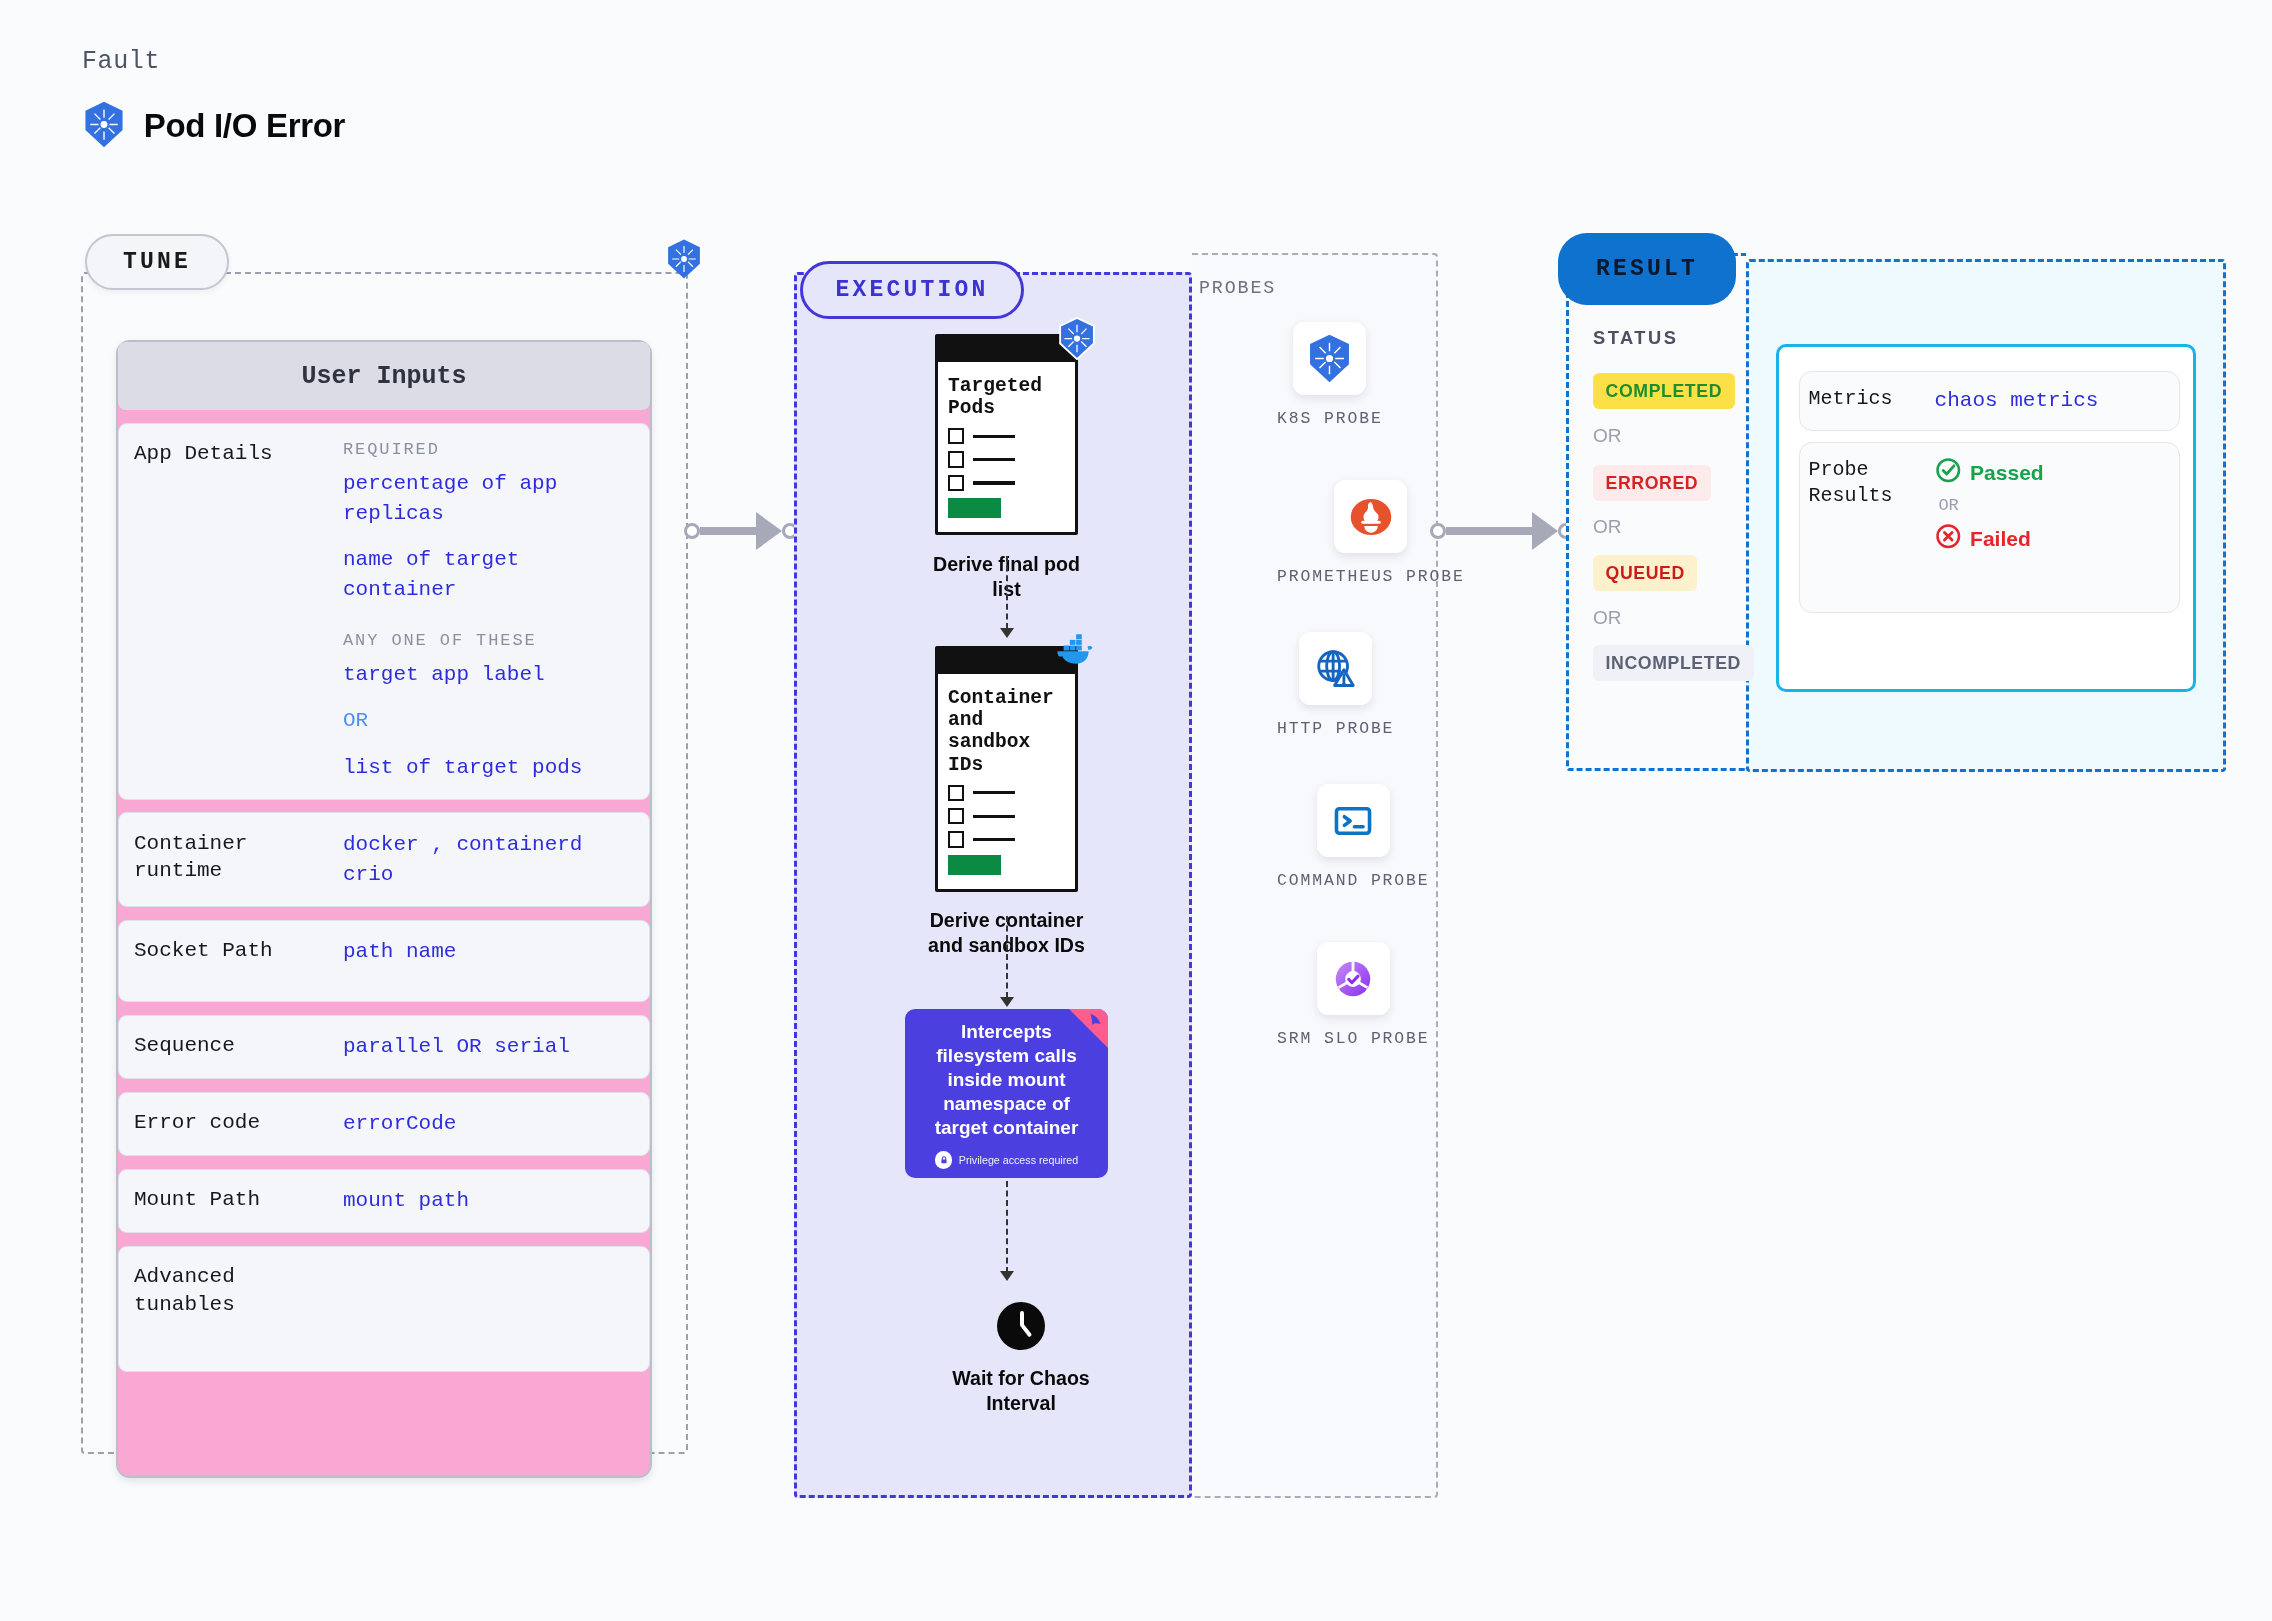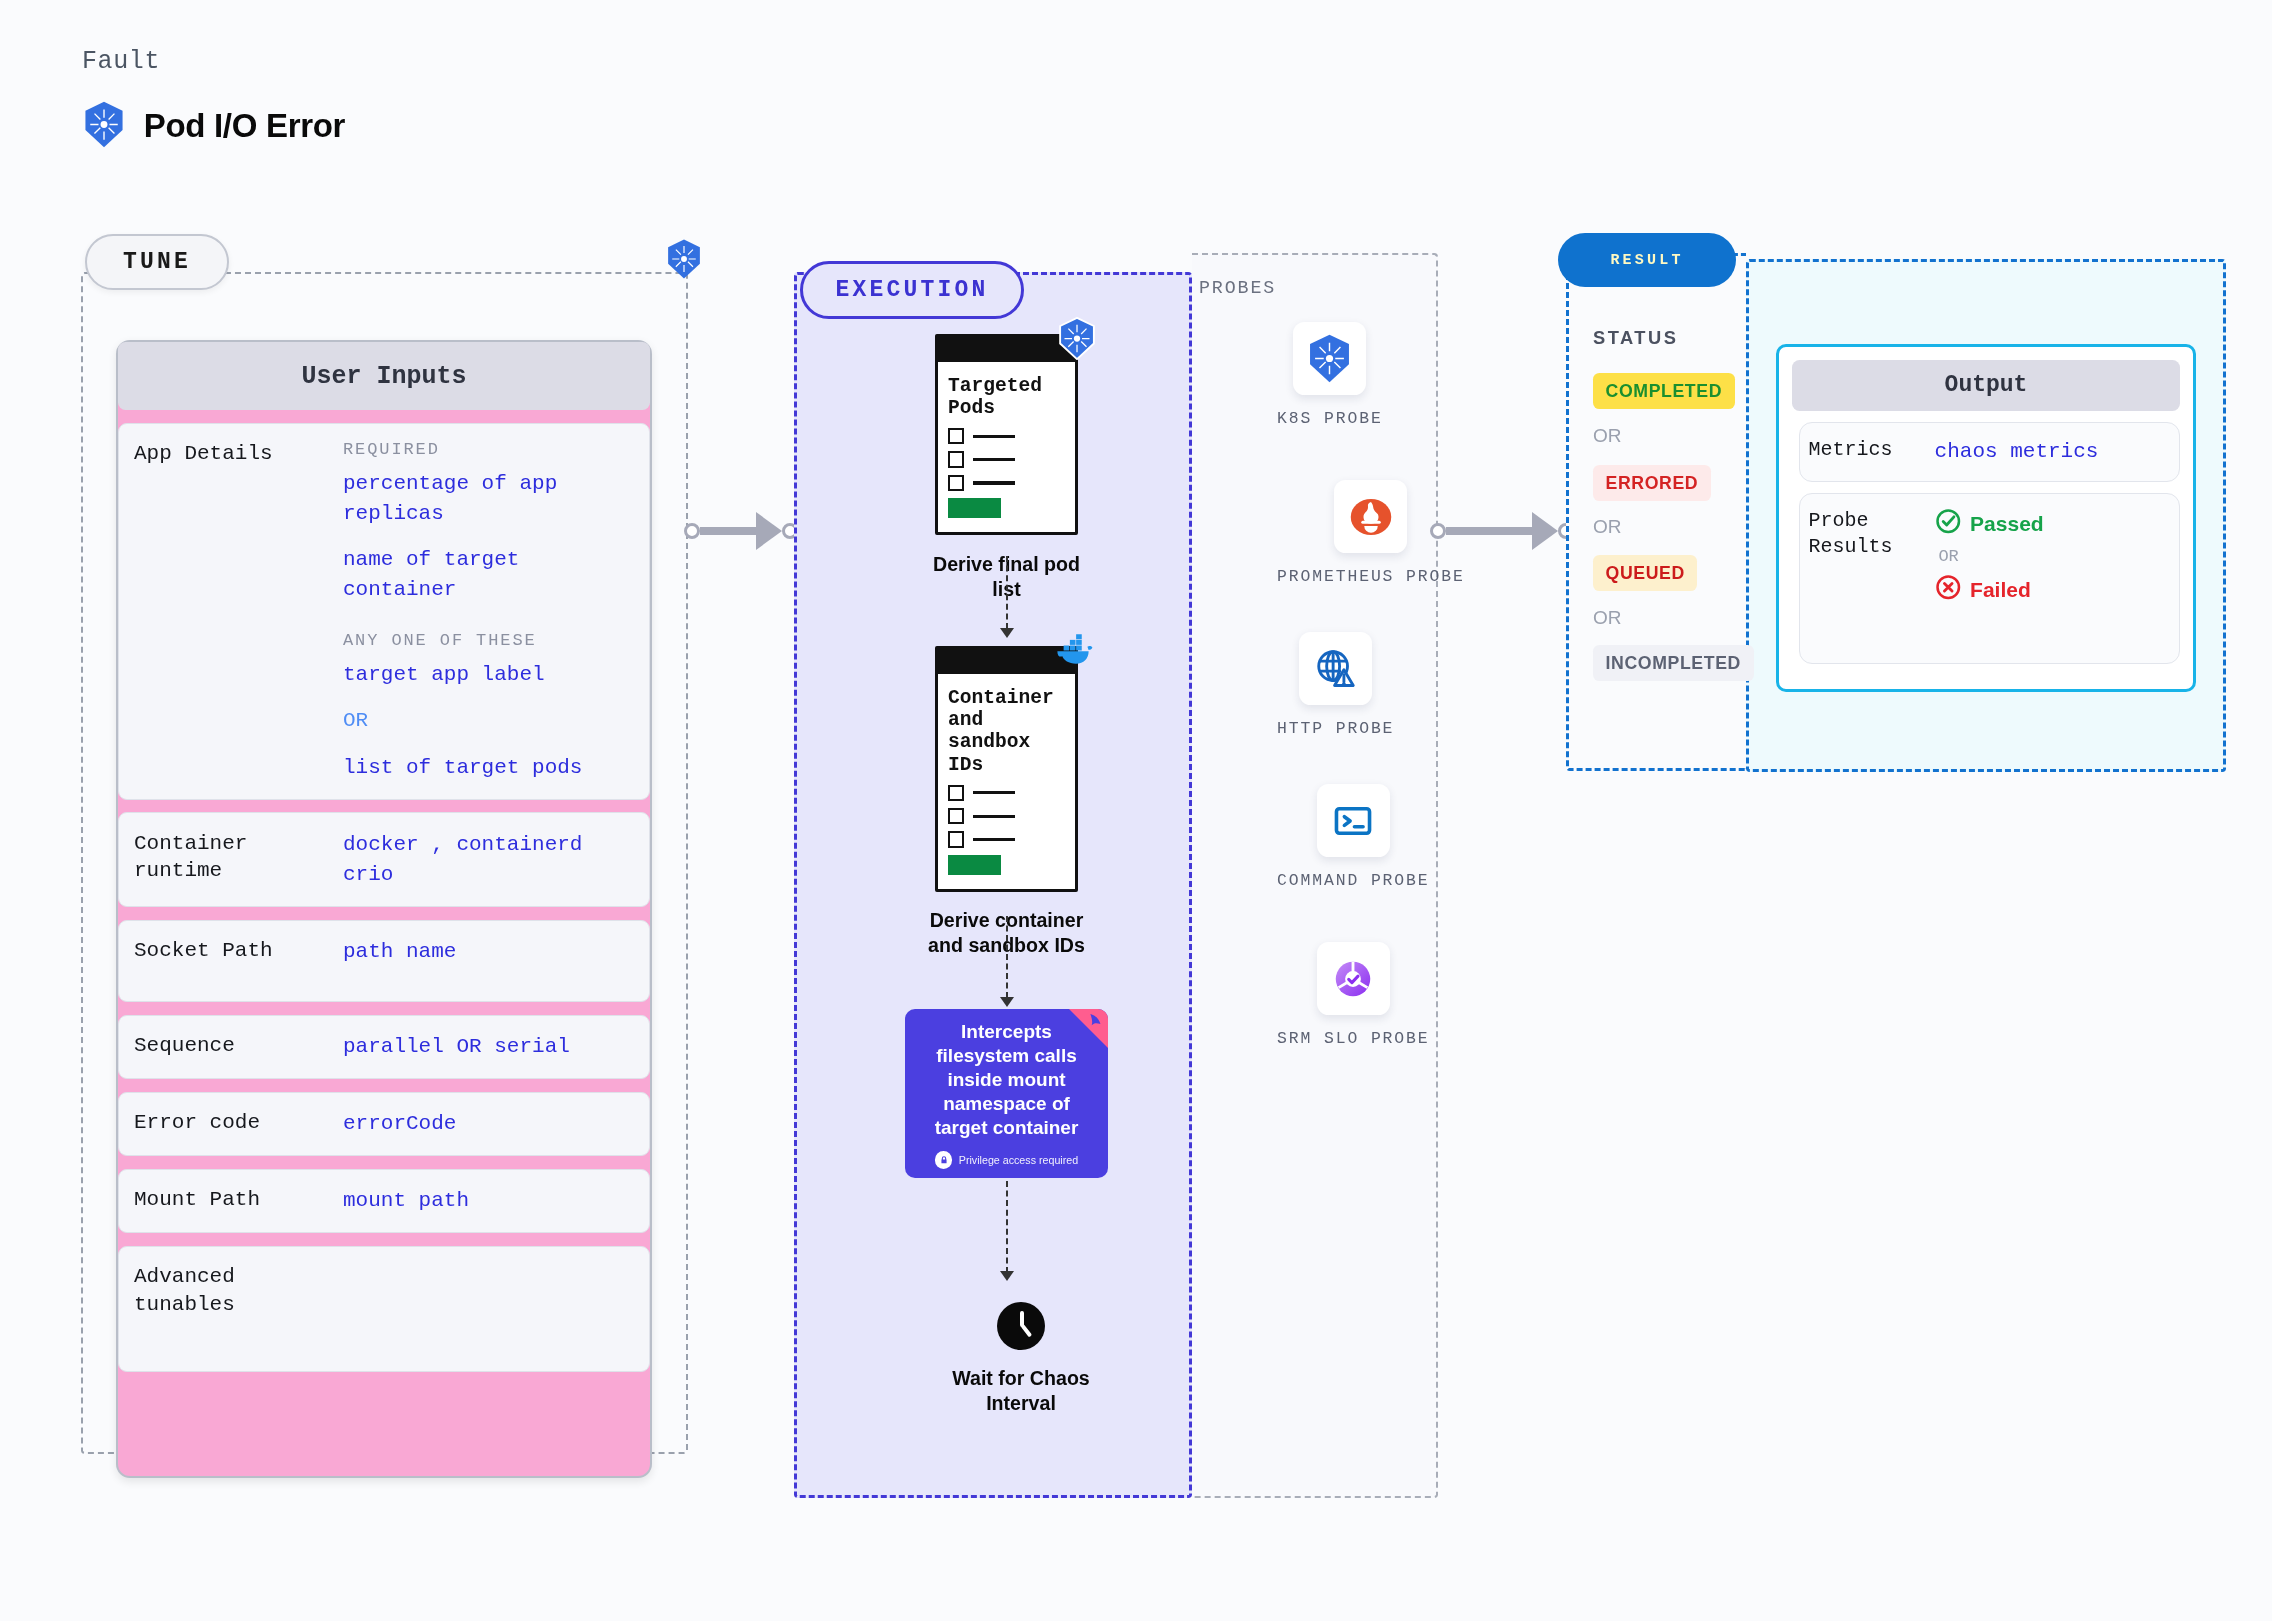--- a/index.html
+++ b/index.html
@@ -175,22 +175,22 @@
     font-size: 16.4px; color: #5c6273; letter-spacing: 1.9px; line-height: 1.35;
   }
 
   
   #result-status-panel {
     left: 1566px; top: 253px; width: 180px; height: 518px;
     border: 3.2px dashed #1272cf; border-right: none; border-radius: 3.8px 0 0 3.8px;
     background: #fafbfd;
   }
   #result-badge {
-    left: 1558px; top: 233px; width: 178px; height: 54px;
-    background: #0f72ce; border-radius: 29px; color: #fef9c3; font-size: 15px;
+    left: 1558px; top: 233px; width: 178px; height: 72px;
+    background: #0f72ce; border-radius: 29px; color: #0f172a; font-size: 23px;
   }
   #result-out-panel {
     left: 1746px; top: 259px; width: 480px; height: 513px;
     border: 3.2px dashed #1272cf; border-radius: 3.8px;
     background: #eefafd;
   }
   #status-title {
     position: absolute; left: 1593px; top: 327px;
     font-size: 18.3px; font-weight: 700; color: #4b5160; letter-spacing: 2.5px;
   }
@@ -528,21 +528,20 @@
 
 <div class="st-badge" style="top:373px; background:#fde047; color:#1a8f2f;">COMPLETED</div>
 <div class="or-txt" style="top:425px;">OR</div>
 <div class="st-badge" style="top:465px; background:#fdeaea; color:#d42323;">ERRORED</div>
 <div class="or-txt" style="top:516px;">OR</div>
 <div class="st-badge" style="top:555px; background:#fdf0cd; color:#cc1b1b;">QUEUED</div>
 <div class="or-txt" style="top:607px;">OR</div>
 <div class="st-badge" style="top:645px; background:#f0f1f6; color:#5c6273;">INCOMPLETED</div>
 
 <div id="out-card">
-  <div class="card-head">Output</div>
   <div class="out-row">
     <div class="k">Metrics</div>
     <div class="v">
         <div class="vline">chaos metrics</div>
       </div>
   </div>
   <div class="out-row" style="min-height:171px">
     <div class="k">Probe Results</div>
     <div class="v">
       <div class="pf pass">

